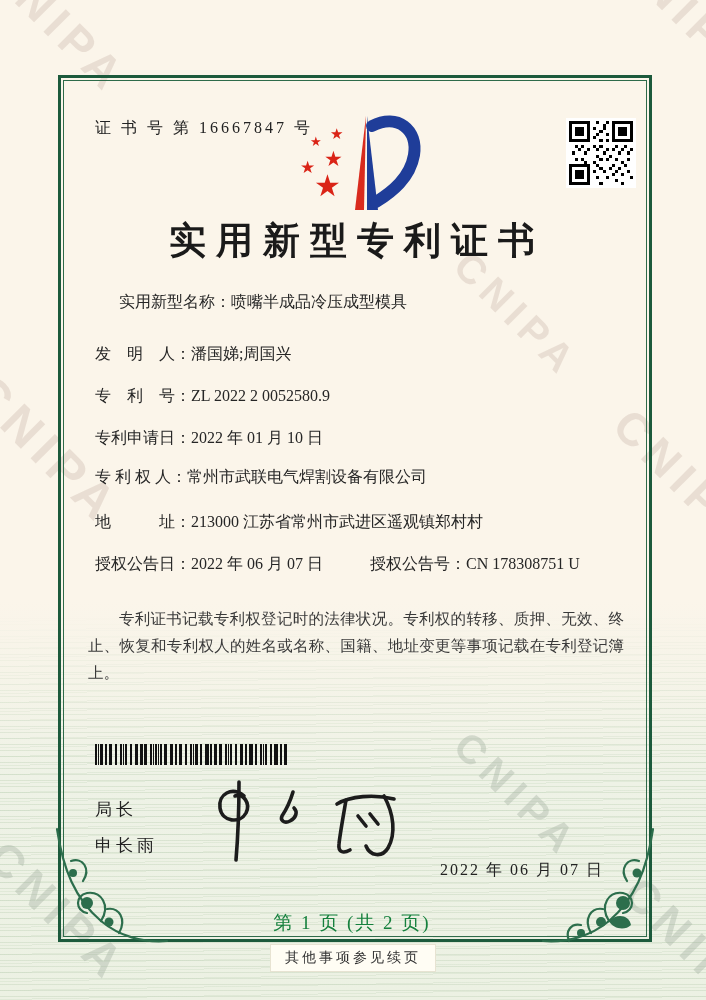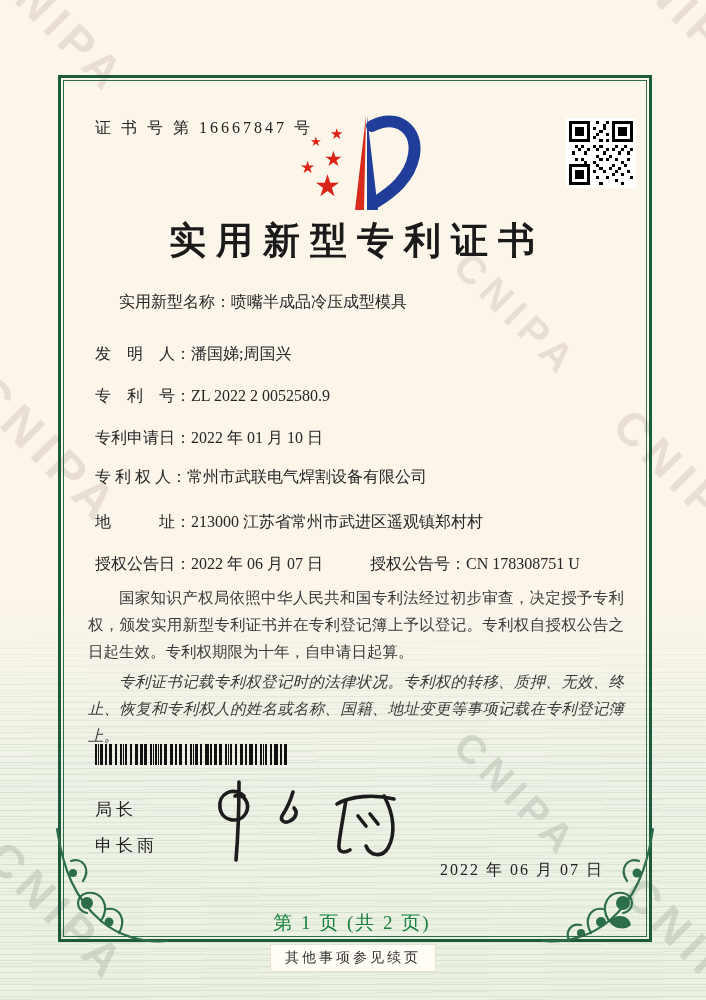--- a/index.html
+++ b/index.html
@@ -170,22 +170,21 @@
       <span class="flabel">地　　　址：</span><span class="fvalue">213000 江苏省常州市武进区遥观镇郑村村</span>
     </div>
     <div class="row" style="top:554px;">
       <span class="flabel">授权公告日：</span><span class="fvalue">2022 年 06 月 07 日</span>
       <span class="pairright">
         <span class="flabel">授权公告号：</span><span class="fvalue">CN 178308751 U</span>
       </span>
     </div>
 
     <div class="paras">
-      <p>国家知识产权局依照中华人民共和国专利法经过初步审查，决定授予专利权，颁发实用新型专利证书并在专利登记簿上予以登记。专利权自授权公告之日起生效。专利权期限为十年，自申请日起算。</p>
-      <p style="margin-top:3px;font-style:italic;">专利证书记载专利权登记时的法律状况。专利权的转移、质押、无效、终止、恢复和专利权人的姓名或名称、国籍、地址变更等事项记载在专利登记簿上。</p>
+      <p style="margin-top:21px;">专利证书记载专利权登记时的法律状况。专利权的转移、质押、无效、终止、恢复和专利权人的姓名或名称、国籍、地址变更等事项记载在专利登记簿上。</p>
     </div>
 
     <div class="barcode"></div>
 
     <div class="sig-title">局长</div>
     <div class="sig-name">申长雨</div>
     <svg class="sig-script" width="215" height="90" viewBox="0 0 215 90">
       <g fill="none" stroke="#1c1c1c" stroke-width="3.6" stroke-linecap="round" stroke-linejoin="round">
         <path d="M46 20 C34 10 20 18 22 32 C24 46 42 48 48 37 C53 27 45 17 37 20"></path>
         <path d="M41 6 C41 30 40 60 38 84"></path>

